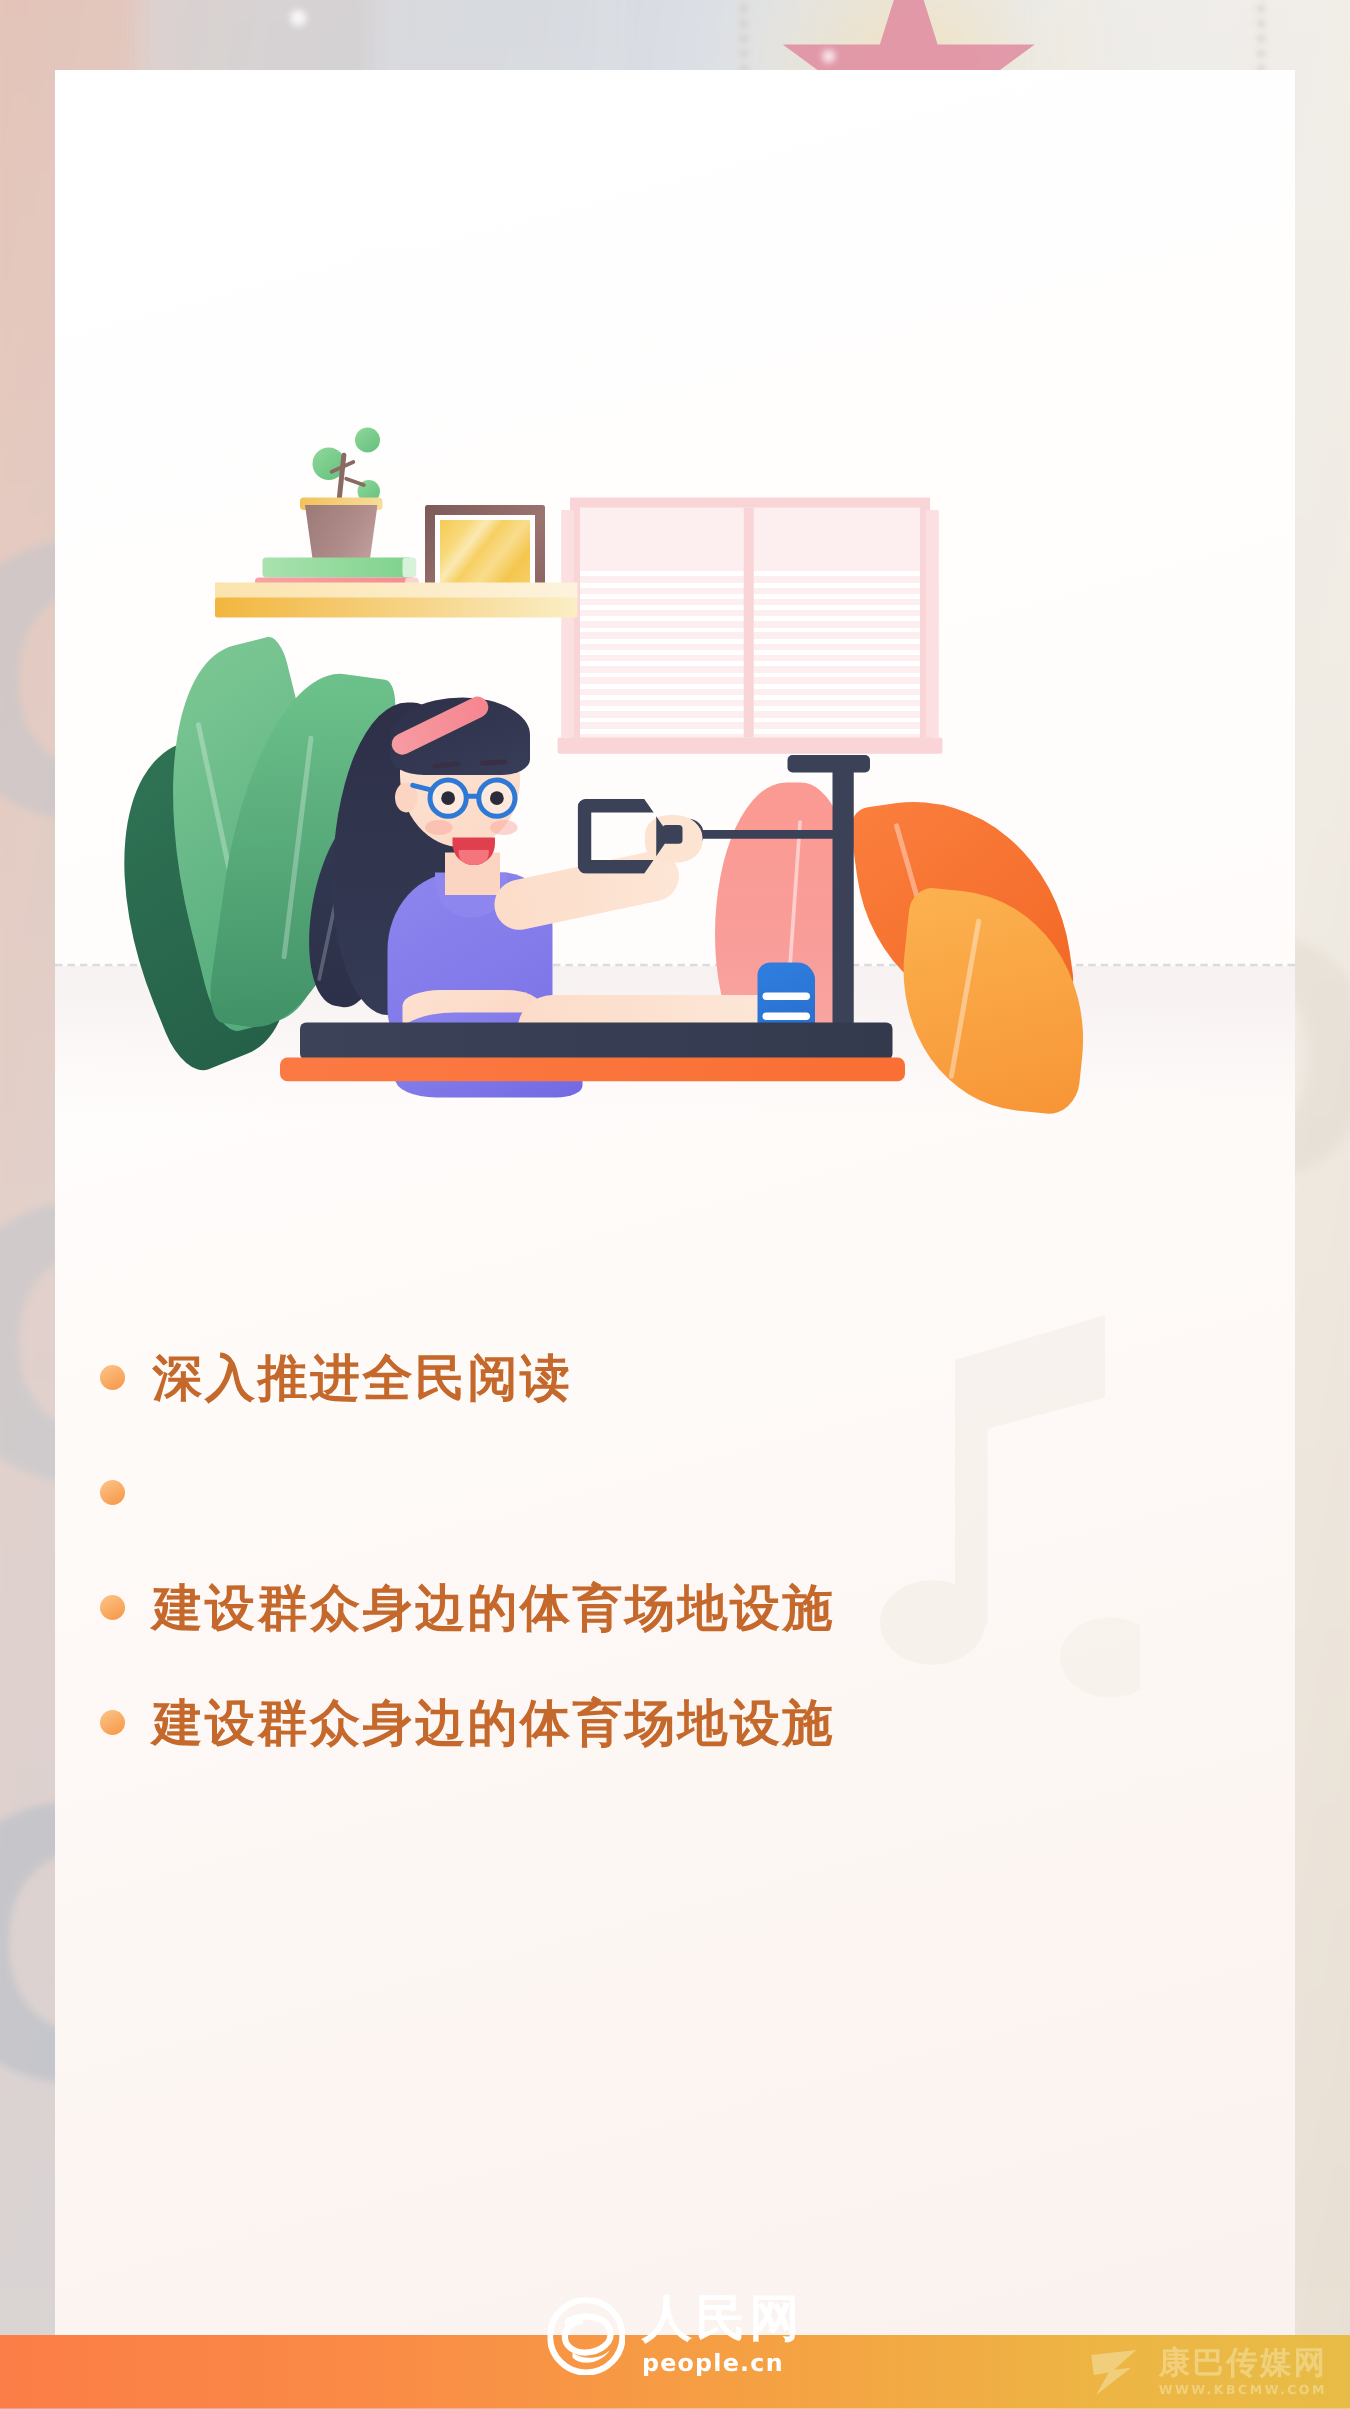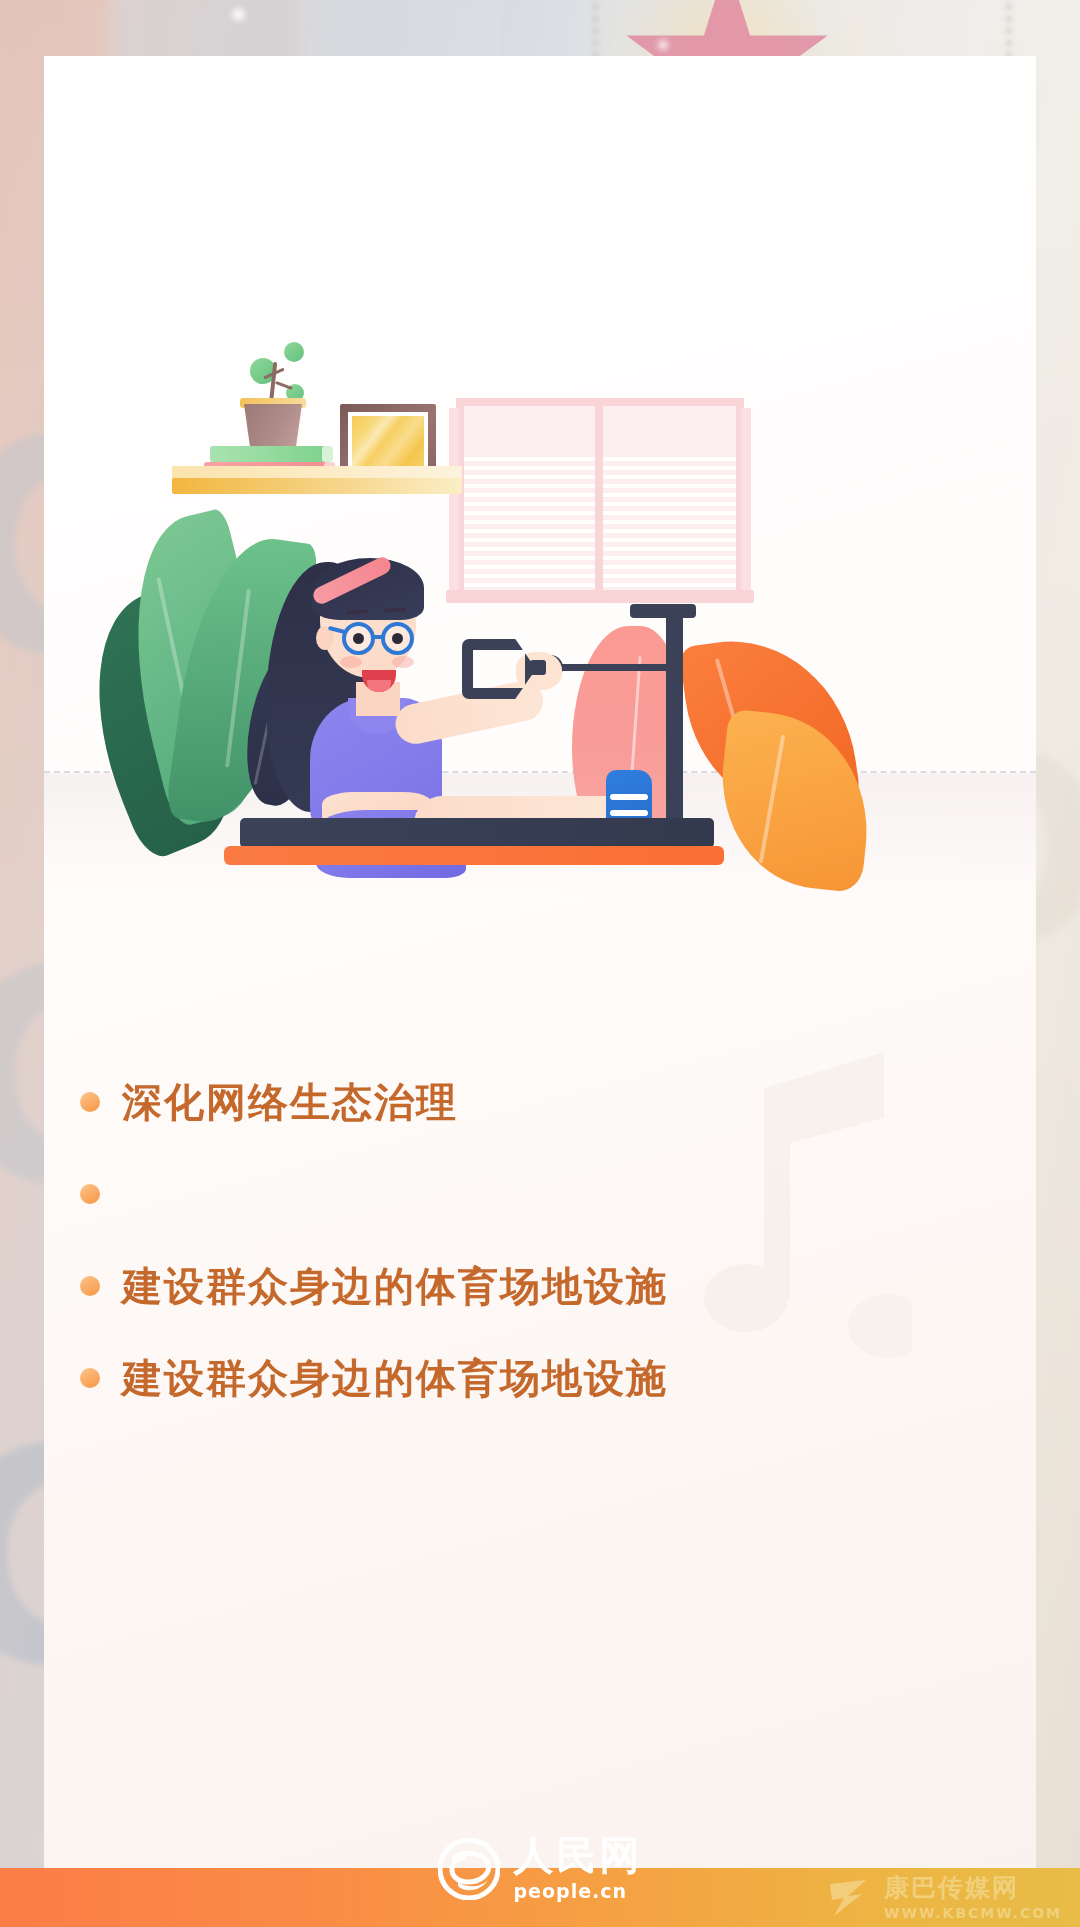--- a/index.html
+++ b/index.html
@@ -523,21 +523,21 @@
   }
   .wm-mark { width:48px; height:40px; }
   .wm-text { display:flex; flex-direction:column; align-items:flex-start; }
   .wm-cn {
     font-family:"DejaVu Serif",serif;
     font-size:25px; font-weight:700; color:#f6e4a8; letter-spacing:2px;
     line-height:1;
   }
   .wm-en {
     font-family:"DejaVu Sans",sans-serif;
-    font-size:14px; font-weight:700; color:#f6e4a8; letter-spacing:2px;
+    font-size:10px; font-weight:700; color:#f6e4a8; letter-spacing:2px;
     margin-top:5px;
   }
 </style>
 </head>
 <body>
 
 <div id="backdrop">
   <div class="bd-base"></div>
   <div class="bd-band bd-vert-1"></div>
   <div class="bd-band bd-vert-2"></div>
@@ -661,21 +661,21 @@
 
     <svg class="music-note" viewBox="0 0 300 330">
       <path d="M92 252 a42 34 0 1 0 84 0 a42 34 0 1 0 -84 0 Z" fill="#f2ece4"></path>
       <rect x="152" y="42" width="26" height="216" rx="8" fill="#f2ece4"></rect>
       <path d="M152 42 L272 6 L272 72 L152 104 Z" fill="#f2ece4"></path>
       <path d="M236 280 a40 32 0 1 0 80 0 a40 32 0 1 0 -80 0 Z" fill="#f4efe8"></path>
     </svg>
 
     <div class="bullet-row">
       <span class="bullet-dot"></span>
-      <span class="bullet-text">深化网络生态治理</span>
+      <span class="bullet-text">深入推进全民阅读</span>
     </div>
     <div class="bullet-row">
       <span class="bullet-dot"></span>
     </div>
     <div class="bullet-row">
       <span class="bullet-dot"></span>
       <span class="bullet-text">建设群众身边的体育场地设施</span>
     </div>
     <div class="bullet-row">
       <span class="bullet-dot"></span>

